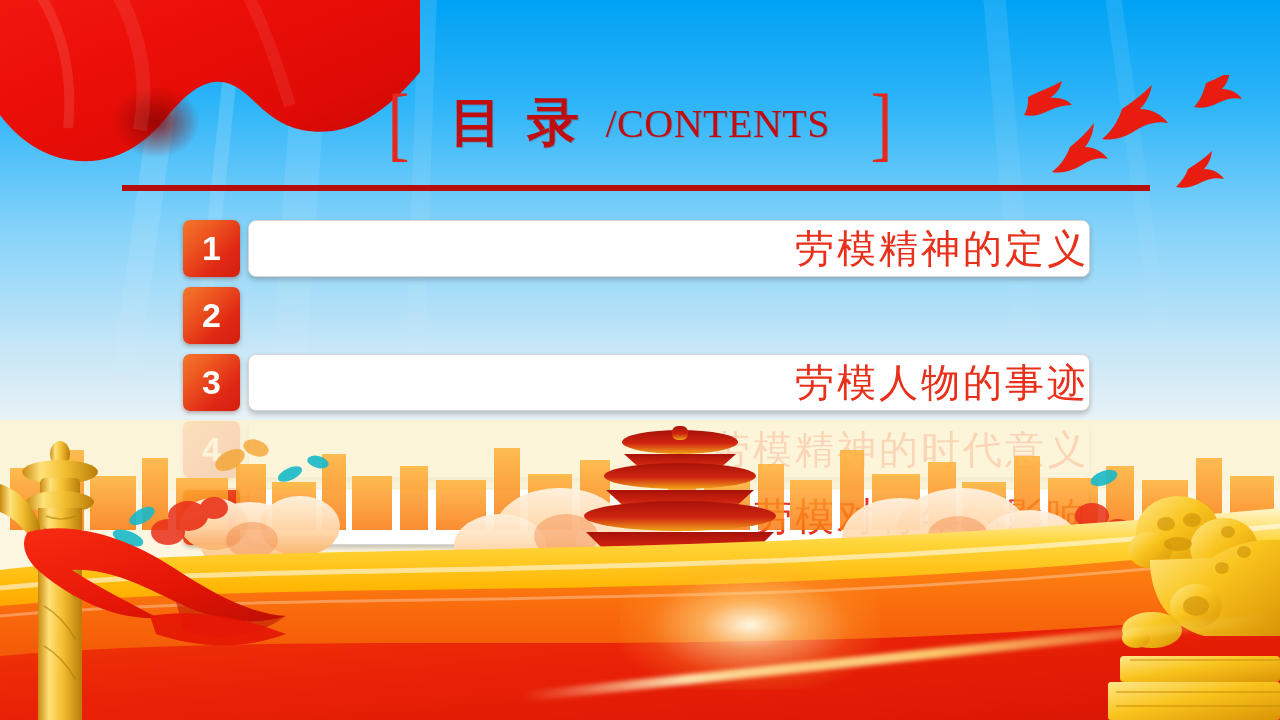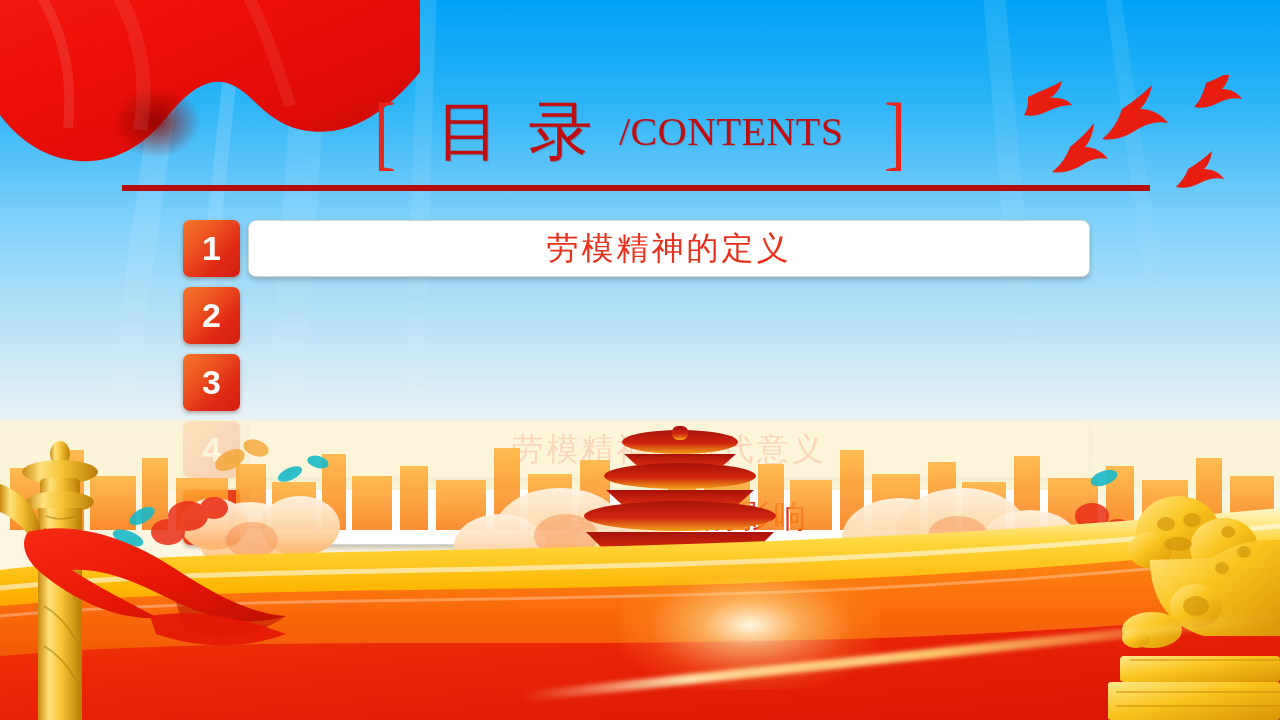--- a/index.html
+++ b/index.html
@@ -85,22 +85,22 @@
     vertical-align: middle;
     font-family: "Liberation Serif", serif;
     transform: scaleY(1.25);
   }
   .bracket.left  { margin-right: 36px; }
   .bracket.right { margin-left: 36px; }
   .title-cn {
     display: inline-block;
     vertical-align: middle;
     color: #c00d10;
-    font-size: 64px;
-    font-weight: 400;
+    font-size: 52px;
+    font-weight: 700;
     letter-spacing: 6px;
     font-family: "Liberation Serif", serif;
     text-shadow: 1px 1px 0 rgba(120,0,0,0.25);
   }
   .title-en {
     display: inline-block;
     vertical-align: middle;
     color: #c00d10;
     font-size: 40px;
     font-weight: 400;
@@ -144,23 +144,23 @@
     background: #ffffff;
     border: 1px solid #d6d6d6;
     border-radius: 8px;
     box-shadow: 0 3px 5px rgba(70,70,70,0.30);
     box-sizing: border-box;
   }
   .card-text {
     display: block;
     width: 100%;
     line-height: 55px;
-    text-align: center;
+    text-align: right;
     color: #e8301a;
-    font-size: 32px;
+    font-size: 39px;
     letter-spacing: 3px;
     font-family: "Liberation Serif", serif;
     font-weight: 400;
   }
 </style>
 </head>
 <body>
 
 <div class="slide">
 
@@ -232,20 +232,23 @@
         <span class="card-text">劳模精神的定义</span>
       </div>
     </div>
 
     <div class="row">
       <div class="badge">2</div>
     </div>
 
     <div class="row">
       <div class="badge">3</div>
+      <div class="card">
+        <span class="card-text">劳模人物的事迹</span>
+      </div>
     </div>
 
     <div class="row">
       <div class="badge">4</div>
       <div class="card">
         <span class="card-text">劳模精神的时代意义</span>
       </div>
     </div>
 
     <div class="row">

